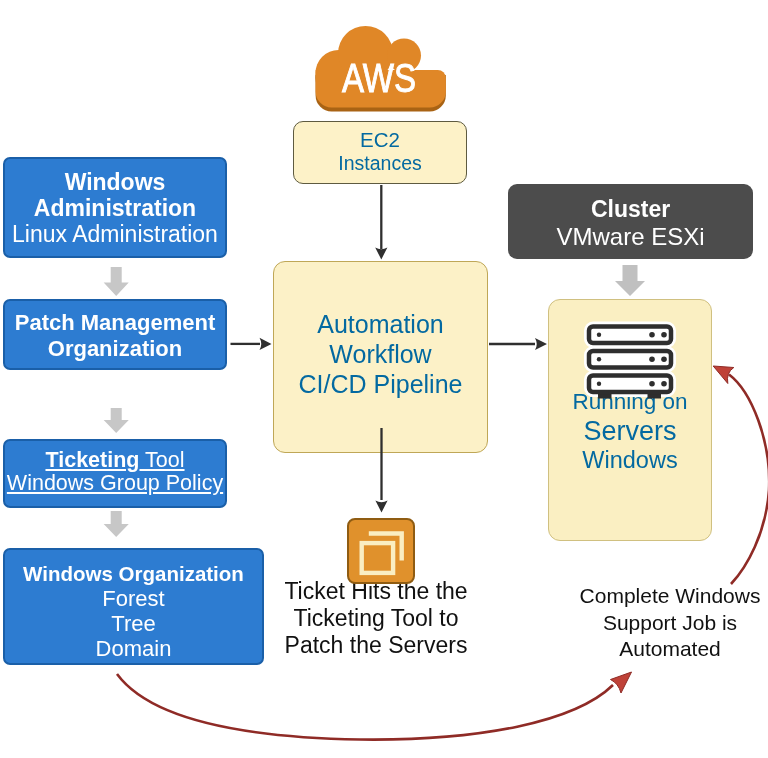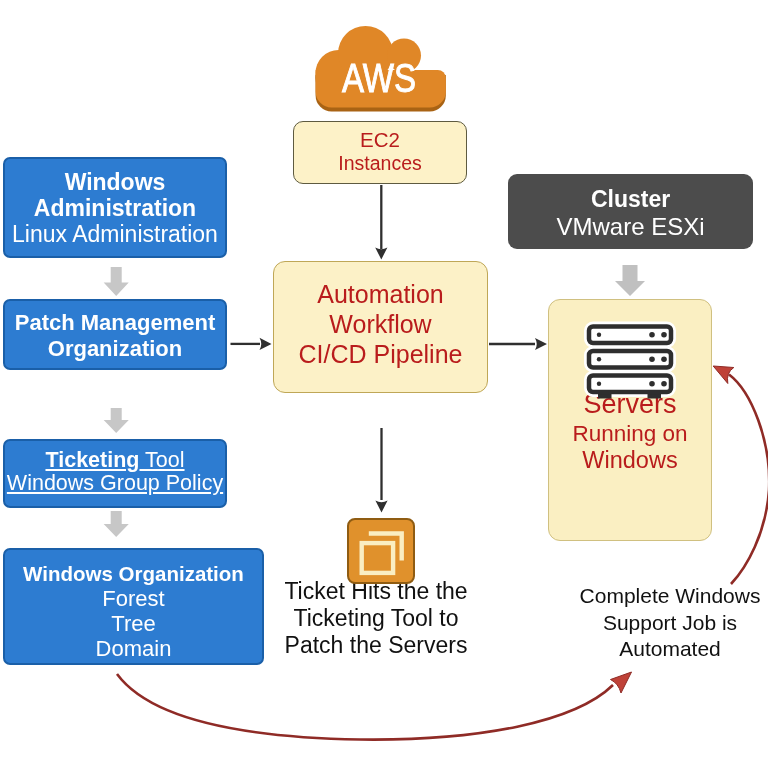--- a/index.html
+++ b/index.html
@@ -2,21 +2,21 @@
 <html><head>
 <meta charset="utf-8">
 <style>
   html,body{margin:0;padding:0;background:#ffffff;}
   #canvas{position:relative;width:768px;height:758px;background:#ffffff;overflow:hidden;
           font-family:"Liberation Sans", sans-serif;}
   .box{position:absolute;display:flex;flex-direction:column;justify-content:center;
        text-align:center;box-sizing:border-box;}
   .blue{background:#2d7cd1;border:2px solid #1a5fa8;border-radius:7px;color:#ffffff;
         font-size:22px;line-height:26px;}
-  .yellow{background:#fdf2c8;color:#b91c1c;}
+  .yellow{background:#fdf2c8;color:#0369a1;}
   svg{position:absolute;left:0;top:0;z-index:5;}
 </style>
 </head>
 <body>
 <div id="canvas">
 
   <svg width="768" height="758" viewBox="0 0 768 758">
 
     <g fill="#a96314">
       <path d="M 315.6 75 h 130.2 v 20.5 a 16 16 0 0 1 -16 16 h -98.2 a 16 16 0 0 1 -16 -16 z"></path>
@@ -121,35 +121,35 @@
     <div>Forest</div>
     <div>Tree</div>
     <div>Domain</div>
   </div>
 
   <div class="box yellow" style="left:293px;top:121px;width:174px;height:63px;border:1.5px solid #5e5b40;border-radius:10px;font-size:19px;line-height:23.5px;padding-bottom:2px;">
     <div style="font-size:20.5px;">EC2</div>
     <div style="font-size:19.5px;">Instances</div>
   </div>
 
-  <div class="box yellow" style="left:273px;top:261px;width:215px;height:132px;border:1.5px solid #bfa757;border-radius:12px;font-size:25px;line-height:30px;background:#fcf1c7;padding-bottom:6px;">
+  <div class="box yellow" style="left:273px;top:261px;width:215px;height:192px;border:1.5px solid #bfa757;border-radius:12px;font-size:25px;line-height:30px;background:#fcf1c7;padding-bottom:6px;">
     <div>Automation</div>
     <div>Workflow</div>
     <div>CI/CD Pipeline</div>
   </div>
 
-  <div class="box" style="left:508px;top:174px;width:245px;height:75px;background:#4c4c4c;border-radius:9px;color:#ffffff;font-size:23px;line-height:27px;padding-top:3px;">
+  <div class="box" style="left:508px;top:184px;width:245px;height:75px;background:#4c4c4c;border-radius:9px;color:#ffffff;font-size:23px;line-height:27px;padding-top:3px;">
     <div><b>Cluster</b></div>
     <div style="font-size:24px;">VMware ESXi</div>
   </div>
 
   <div class="box yellow" style="left:548px;top:299px;width:164px;height:242px;border:1.5px solid #d0c080;border-radius:12px;justify-content:center;background:#faefc2;padding-bottom:10px;">
     <div style="font-size:27px;line-height:32px;">1000</div>
+    <div style="font-size:22.5px;line-height:27px;">Running on</div>
     <div style="font-size:27px;line-height:32px;">Servers</div>
-    <div style="font-size:22.5px;line-height:27px;">Running on</div>
     <div style="font-size:23.5px;line-height:27px;">Windows</div>
   </div>
 
   <div style="position:absolute;left:260px;top:578px;width:232px;text-align:center;font-size:23px;line-height:27px;color:#111;">
     Ticket Hits the the<br>Ticketing Tool to<br>Patch the Servers
   </div>
 
   <div style="position:absolute;left:565px;top:583px;width:210px;text-align:center;font-size:21px;line-height:26.5px;color:#111;">
     Complete Windows<br>Support Job is<br>Automated
   </div>

